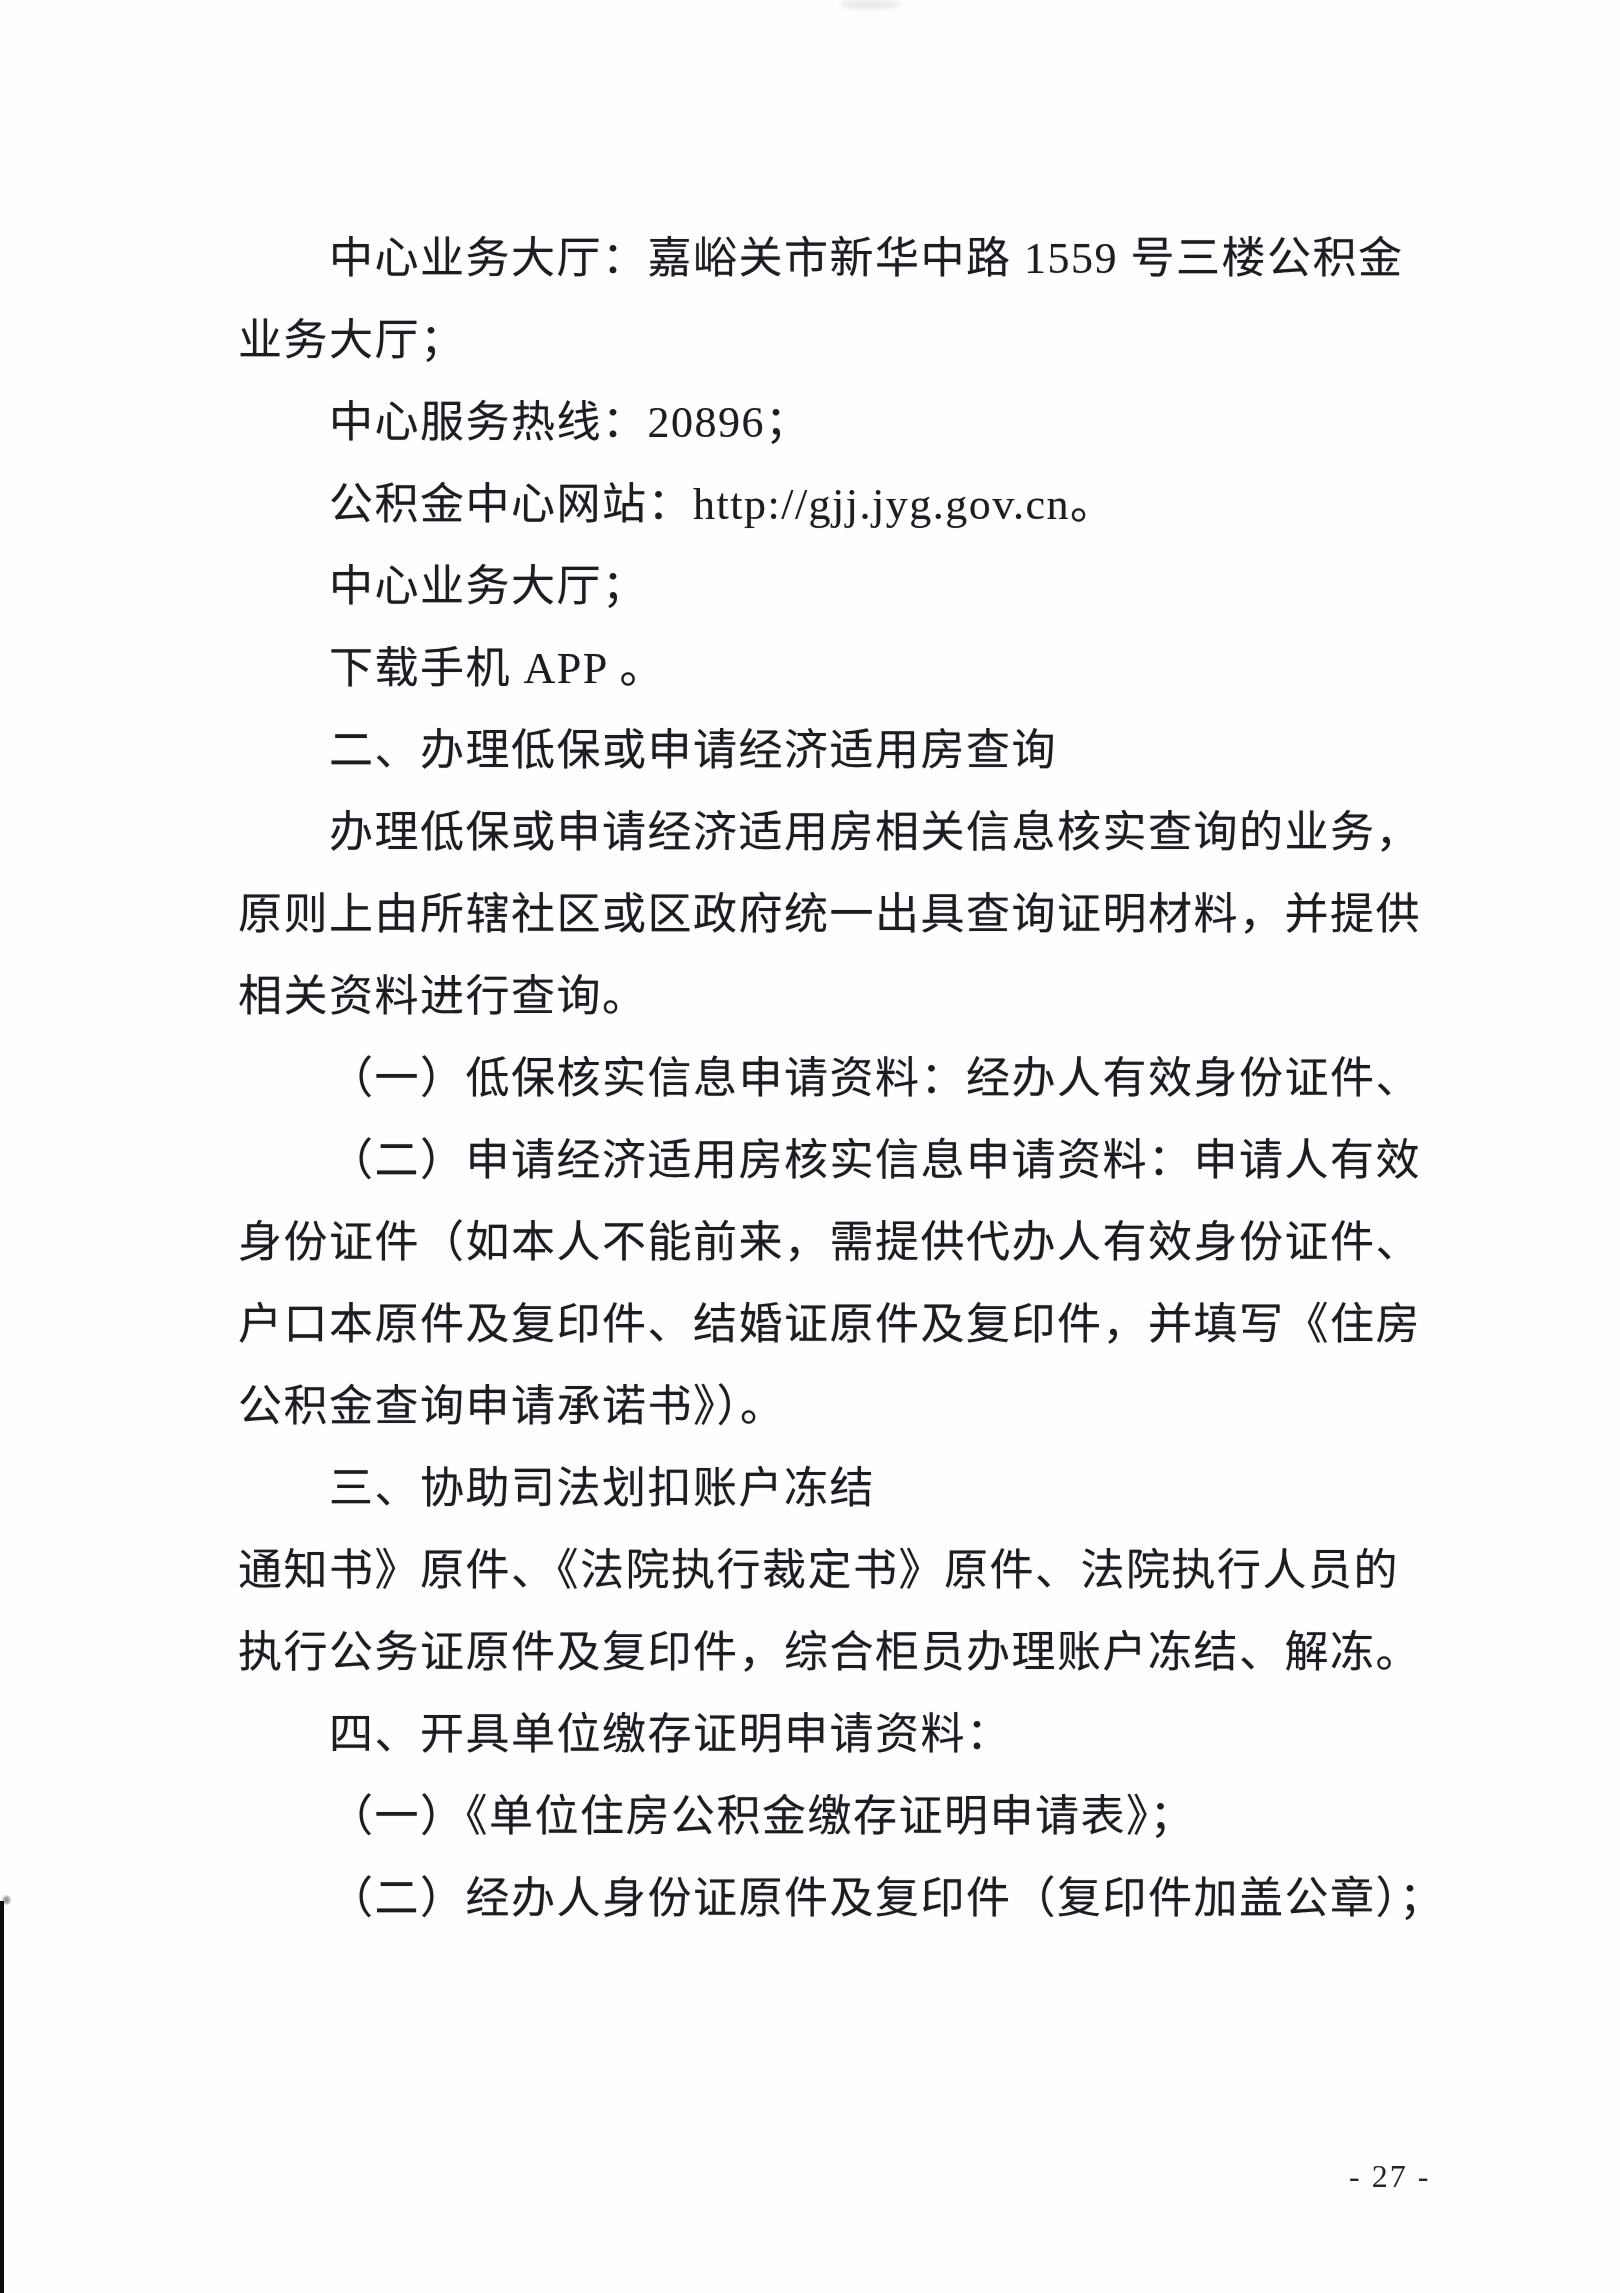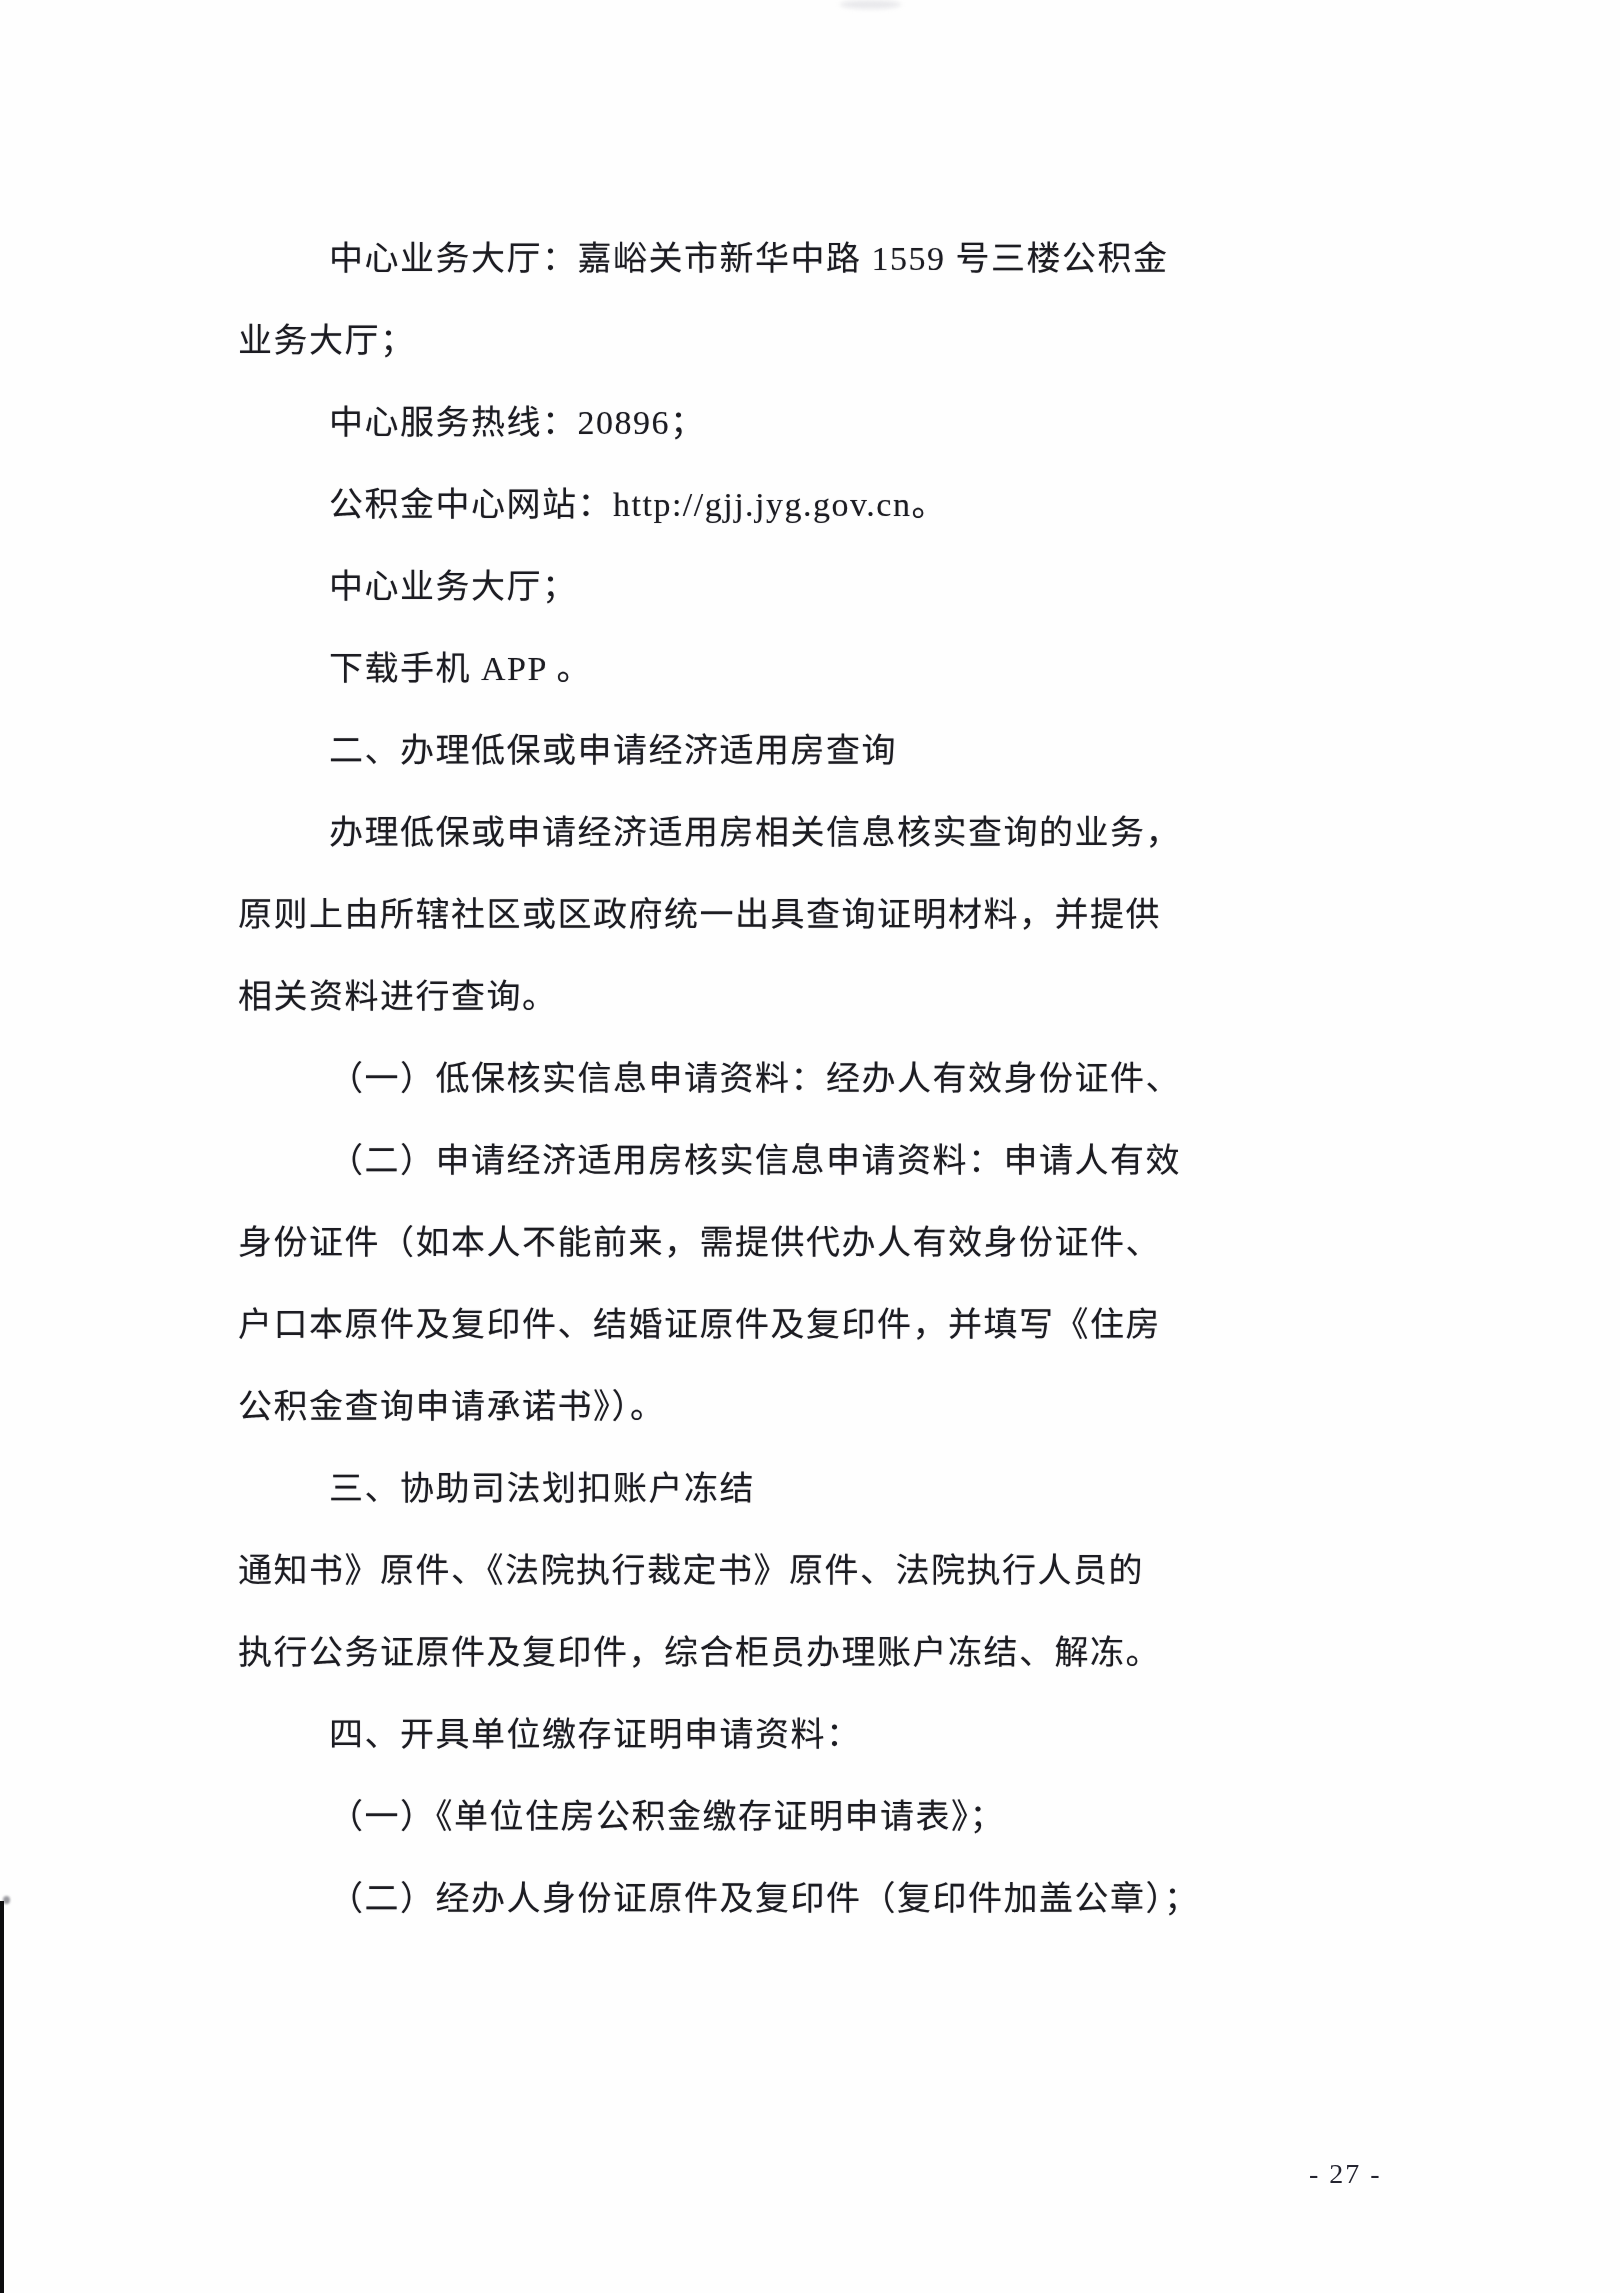--- a/index.html
+++ b/index.html
@@ -15,36 +15,36 @@
     overflow: hidden;
     font-family: "Liberation Serif", "DejaVu Serif", serif;
   }
   .text-block {
     position: absolute;
     left: 238px;
     top: 218px;
     width: 1228px;
   }
   .doc-line {
-    font-size: 34px;
+    font-size: 44px;
     line-height: 82px;
     height: 82px;
     letter-spacing: 1.5px;
     color: #1c1c22;
     white-space: nowrap;
     text-shadow: 0 0 1px rgba(25,25,35,0.35);
   }
   .doc-line.indented {
     padding-left: 91px;
   }
   .page-number {
     position: absolute;
-    left: 1309px;
+    left: 1349px;
     top: 2158px;
-    font-size: 28px;
+    font-size: 32px;
     letter-spacing: 2px;
     color: #242430;
     white-space: nowrap;
   }
   
   .edge-line {
     position: absolute;
     left: 0;
     top: 1901px;
     width: 4px;

